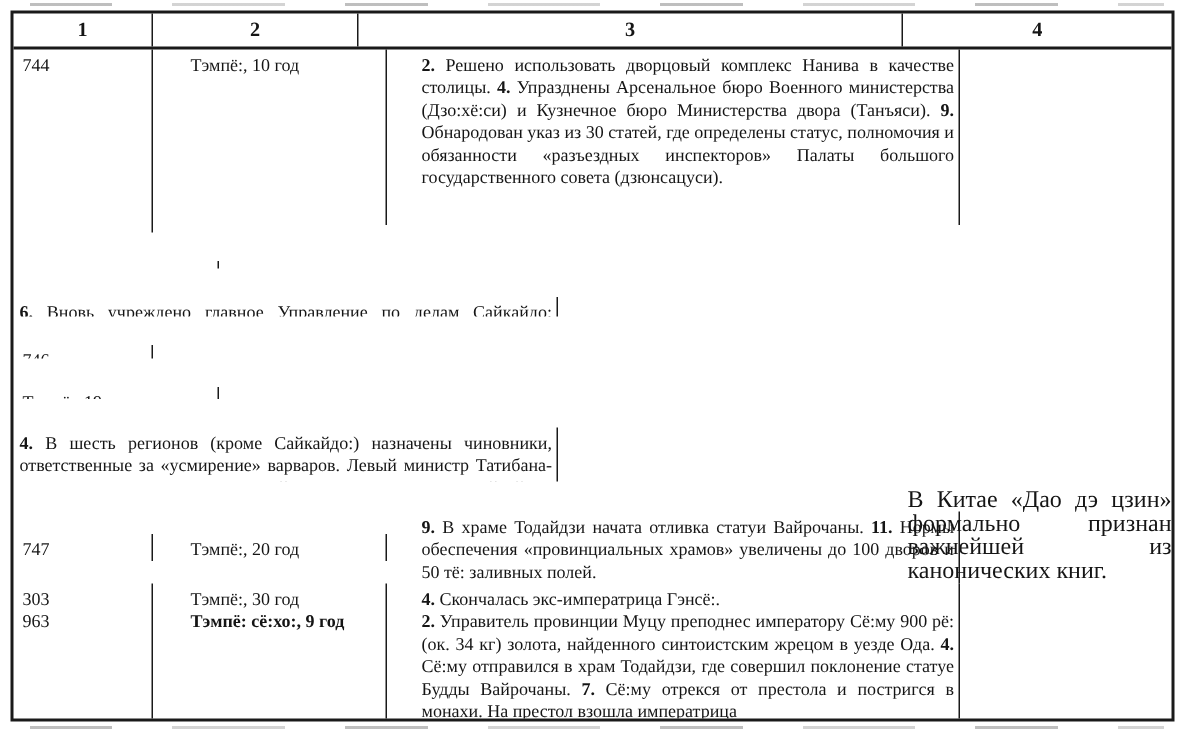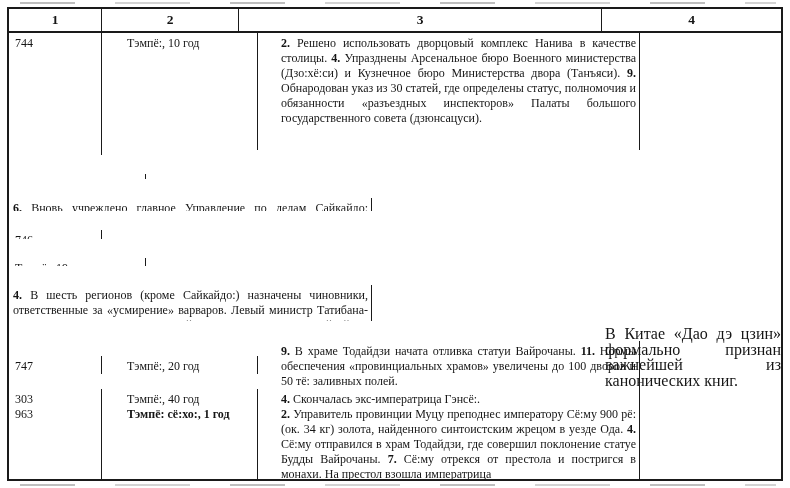--- a/index.html
+++ b/index.html
@@ -124,27 +124,27 @@
           <div class="cell c4"></div>
         </div>
         <div class="row">
           <div class="cell year c1">747</div>
           <div class="cell era c2">Тэмпё:, 20 год</div>
           <div class="cell events c3"><b>9.</b> В храме Тодайдзи начата отливка статуи Вайрочаны. <b>11.</b> Нормы обеспечения «провинциальных храмов» увеличены до 100 дворов и 50 тё: заливных полей.</div>
           <div class="cell c4"></div>
         </div>
         <div class="row">
           <div class="cell year c1">303</div>
-          <div class="cell era c2">Тэмпё:, 40 год</div>
+          <div class="cell era c2">Тэмпё:, 30 год</div>
           <div class="cell events c3"><b>4.</b> Скончалась экс-императрица Гэнсё:.</div>
           <div class="cell c4"></div>
         </div>
         <div class="row">
           <div class="cell year c1">963</div>
-          <div class="cell era c2 bold">Тэмпё: сё:хо:, 1 год</div>
+          <div class="cell era c2 bold">Тэмпё: сё:хо:, 9 год</div>
           <div class="cell events c3"><b>2.</b> Управитель провинции Муцу преподнес императору Сё:му 900 рё: (ок. 34 кг) золота, найденного синтоистским жрецом в уезде Ода. <b>4.</b> Сё:му отправился в храм Тодайдзи, где совершил поклонение статуе Будды Вайрочаны. <b>7.</b> Сё:му отрекся от престола и постригся в монахи. На престол взошла императрица</div>
           <div class="cell c4"></div>
         </div>
       </div>
 
     <div class="china-note">В Китае «Дао дэ цзин» формально признан важнейшей из канонических книг.</div>
   </div>
 
   <div class="artifact bottom"></div>
 

